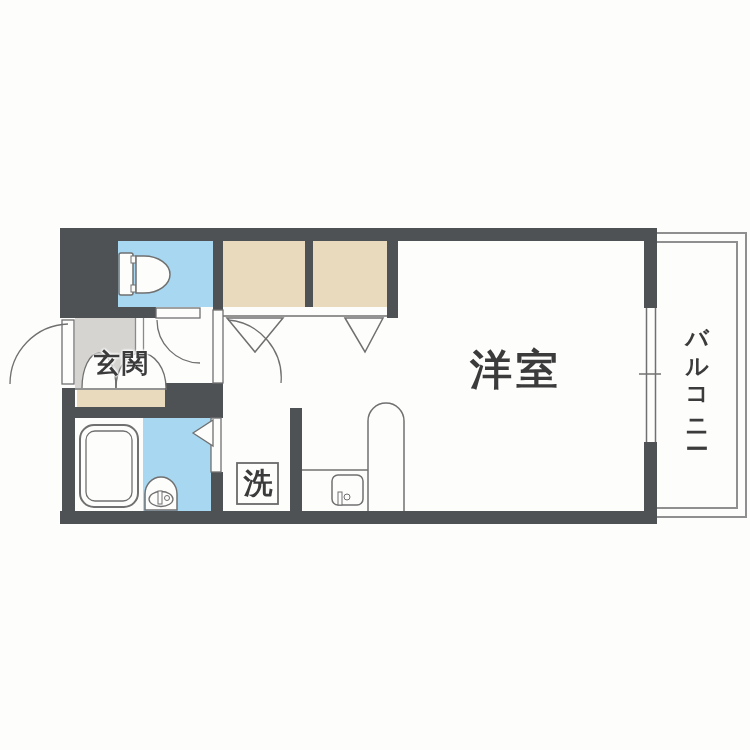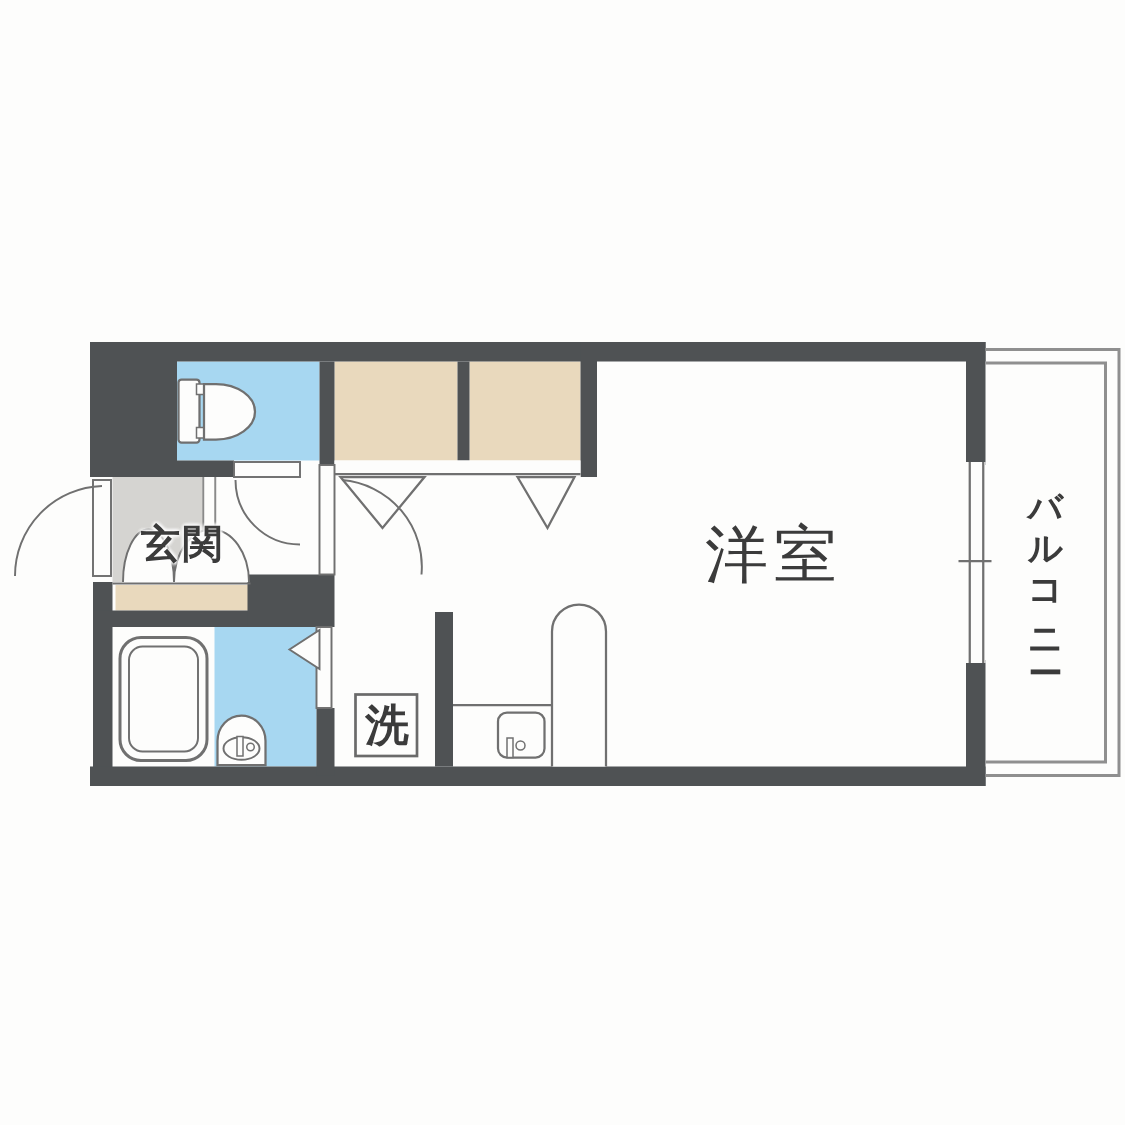--- a/index.html
+++ b/index.html
@@ -16,21 +16,21 @@
   svg.overlay{position:absolute;left:0;top:0;z-index:5;}
   .label{
     position:absolute;z-index:9;color:#3b3b3b;white-space:nowrap;
     transform:translate(-50%,-50%);
   }
   .label-entrance{
     font-size:26px;font-weight:700;letter-spacing:2px;
     text-shadow:0 0 3px #fff,0 0 3px #fff,0 0 3px #fff,0 0 3px #fff;
   }
   .label-room{
-    font-size:42px;font-weight:400;letter-spacing:4px;line-height:1.15;
+    font-size:42px;font-weight:700;letter-spacing:4px;line-height:1.15;
     text-align:center;
   }
   .label-room-size{font-size:40px;letter-spacing:0px;}
   .label-balcony{
     font-size:23px;font-weight:600;
     writing-mode:vertical-rl;text-orientation:upright;letter-spacing:5px;
   }
   .label-laundry{font-size:29px;font-weight:600;}
 </style>
 </head>

